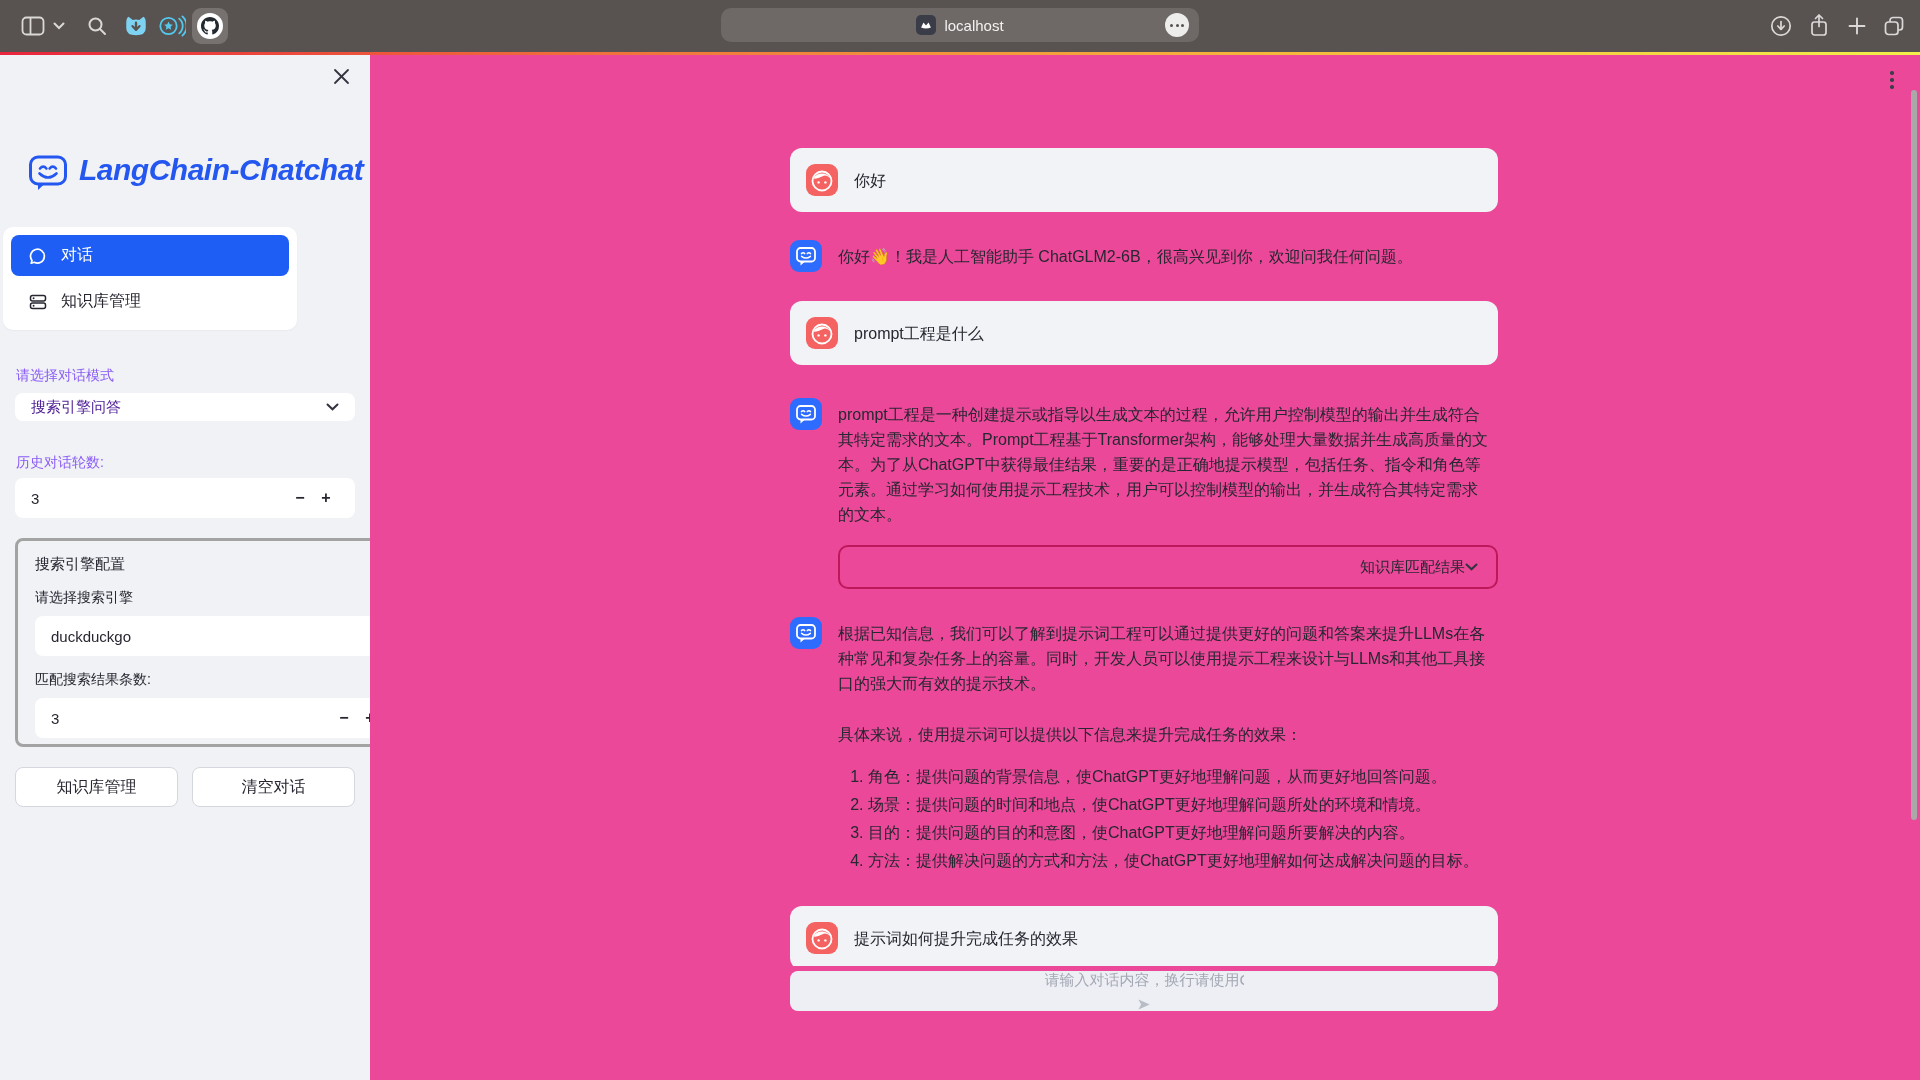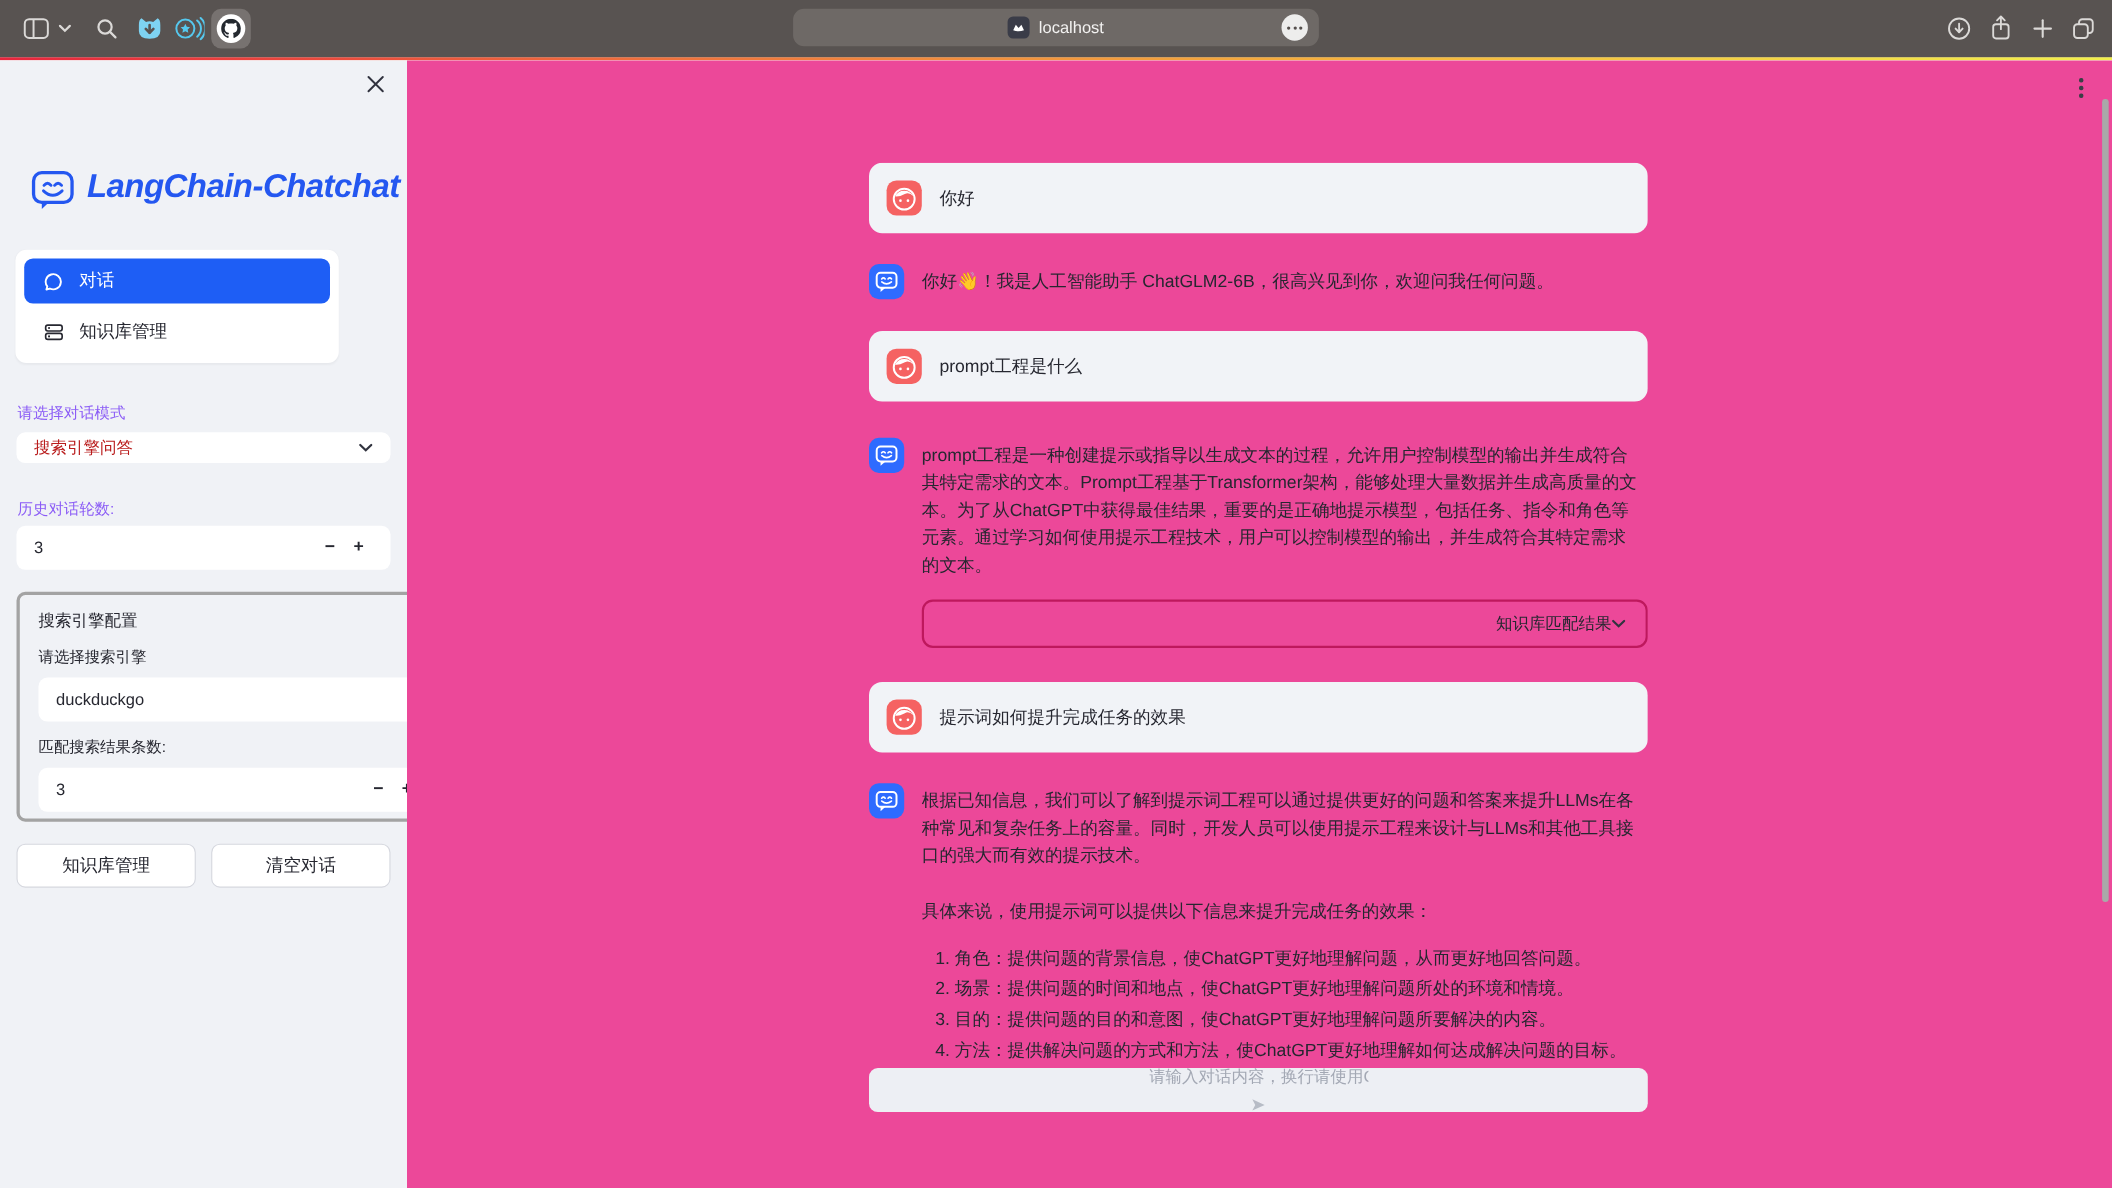--- a/index.html
+++ b/index.html
@@ -33,28 +33,28 @@
   .decoration { width:1920px; height:3px; background:linear-gradient(90deg,#e8253d 0%,#ef6e3c 30%,#f5b43c 65%,#f2ef4b 100%); }
 
   
   .app { position:relative; width:1920px; height:1025px; background:#fff; }
 
   
   .sidebar { position:absolute; left:0; top:0; width:370px; height:1025px; background:#f0f2f6; }
   .close-x { position:absolute; right:16px; top:8px; width:26px; height:26px; display:flex; align-items:center; justify-content:center; }
   .logo { position:absolute; left:28px; top:98px; display:flex; align-items:flex-start; gap:11px; }
   .logo-text { font-size:30px; font-weight:bold; font-style:italic; color:#2457f0; letter-spacing:-0.5px; }
-  .nav-card { position:absolute; left:14px; top:172px; width:294px; background:#fff; border-radius:10px; padding:8px; box-shadow:0 1px 2px rgba(0,0,0,0.04); }
+  .nav-card { position:absolute; left:3px; top:172px; width:294px; background:#fff; border-radius:10px; padding:8px; box-shadow:0 1px 2px rgba(0,0,0,0.04); }
   .nav-item { height:41px; border-radius:8px; display:flex; align-items:center; gap:14px; padding-left:18px; font-size:16px; color:#262730; }
   .nav-item.active { background:#1e5ef5; color:#fff; }
   .nav-item + .nav-item { margin-top:5px; }
   .sb-label { position:absolute; left:16px; font-size:14px; color:#8b5cf6; }
   .lab-mode { top:312px; } .lab-hist { top:399px; }
   .sb-select { position:absolute; left:15px; width:340px; height:28px; background:#fff; border-radius:8px;
-               display:flex; align-items:center; justify-content:space-between; padding:0 16px; font-size:15px; color:#b91c1c; }
+               display:flex; align-items:center; justify-content:space-between; padding:0 16px; font-size:15px; color:#4c1d95; }
   .sel-mode { top:338px; }
   .sb-num { position:absolute; left:15px; width:340px; height:40px; background:#fff; border-radius:8px;
             display:flex; align-items:center; padding:0 16px; font-size:15px; color:#262730; }
   .num-hist { top:423px; }
   .sb-num .spacer { flex:1; }
   .step { width:26px; text-align:center; font-size:16px; font-weight:600; color:#262730; }
   .expander { position:absolute; left:15px; top:483px; width:404px; height:209px; border:3px solid #a3a3a3; border-radius:8px; padding:14px 17px; }
   .exp-head { display:flex; align-items:center; justify-content:space-between; font-size:15px; color:#262730; }
   .exp-label { font-size:14px; color:#262730; margin-top:15px; }
   .exp-select { width:100%; height:40px; background:#fff; border-radius:8px; display:flex; align-items:center; justify-content:space-between;
@@ -326,32 +326,20 @@
         <div class="mtext">prompt工程是一种创建提示或指导以生成文本的过程，允许用户控制模型的输出并生成符合其特定需求的文本。Prompt工程基于Transformer架构，能够处理大量数据并生成高质量的文本。为了从ChatGPT中获得最佳结果，重要的是正确地提示模型，包括任务、指令和角色等元素。通过学习如何使用提示工程技术，用户可以控制模型的输出，并生成符合其特定需求的文本。</div>
       </div>
 
       <div class="kb-exp">
         <span>知识库匹配结果</span>
         <svg width="13" height="8" viewBox="0 0 13 8" fill="none" stroke="#31333f" stroke-width="2" stroke-linecap="round">
           <polyline points="1.5,1.5 6.5,6.3 11.5,1.5"></polyline>
         </svg>
       </div>
 
-      <div class="msg card m6">
-        <span class="avatar user">
-          <svg width="32" height="32" viewBox="0 0 32 32" fill="none">
-            <circle cx="16" cy="17" r="9.5" stroke="#ffffff" stroke-width="1.8"></circle>
-            <path d="M7.6 14.5 A9.5 9.5 0 0 1 24.4 14.5 Q20.5 10.2 16.6 12.3 Q11 15.2 7.6 14.5 Z" fill="#ffffff"></path>
-            <circle cx="12.6" cy="18.4" r="1.2" fill="#ffffff"></circle>
-              <circle cx="19.4" cy="18.4" r="1.2" fill="#ffffff"></circle>
-          </svg>
-        </span>
-        <div class="mtext">提示词如何提升完成任务的效果</div>
-      </div>
-
       <div class="msg m7">
         <span class="avatar bot">
           <svg width="32" height="32" viewBox="0 0 32 32" fill="none">
             <rect x="7" y="8" width="18" height="13.5" rx="3.5" stroke="#ffffff" stroke-width="1.8"></rect>
             <path d="M10.5 21.5 L10.5 25.5 L15 21.5 Z" fill="#ffffff"></path>
             <path d="M11.5 13.6 q1.6 -1.9 3.2 0" stroke="#ffffff" stroke-width="1.5" stroke-linecap="round"></path>
             <path d="M17.3 13.6 q1.6 -1.9 3.2 0" stroke="#ffffff" stroke-width="1.5" stroke-linecap="round"></path>
             <path d="M11.6 16.3 q4.4 3.6 8.8 0" stroke="#ffffff" stroke-width="1.5" stroke-linecap="round"></path>
           </svg>
         </span>
@@ -360,20 +348,32 @@
           <p class="p2">具体来说，使用提示词可以提供以下信息来提升完成任务的效果：</p>
           <ol>
             <li>角色：提供问题的背景信息，使ChatGPT更好地理解问题，从而更好地回答问题。</li>
             <li>场景：提供问题的时间和地点，使ChatGPT更好地理解问题所处的环境和情境。</li>
             <li>目的：提供问题的目的和意图，使ChatGPT更好地理解问题所要解决的内容。</li>
             <li>方法：提供解决问题的方式和方法，使ChatGPT更好地理解如何达成解决问题的目标。</li>
           </ol>
         </div>
       </div>
 
+      <div class="msg card m6">
+        <span class="avatar user">
+          <svg width="32" height="32" viewBox="0 0 32 32" fill="none">
+            <circle cx="16" cy="17" r="9.5" stroke="#ffffff" stroke-width="1.8"></circle>
+            <path d="M7.6 14.5 A9.5 9.5 0 0 1 24.4 14.5 Q20.5 10.2 16.6 12.3 Q11 15.2 7.6 14.5 Z" fill="#ffffff"></path>
+            <circle cx="12.6" cy="18.4" r="1.2" fill="#ffffff"></circle>
+              <circle cx="19.4" cy="18.4" r="1.2" fill="#ffffff"></circle>
+          </svg>
+        </span>
+        <div class="mtext">提示词如何提升完成任务的效果</div>
+      </div>
+
     </div>
 
     <div class="input-bar">
       <input type="text" placeholder="请输入对话内容，换行请使用Ctrl+Enter" style="">
       <svg width="20" height="20" viewBox="0 0 20 20">
         <path d="M1.5 2.2 L18.8 10 L1.5 17.8 L5.6 10 Z" fill="#b7bcc6"></path>
       </svg>
     </div>
   </main>
 </div>

